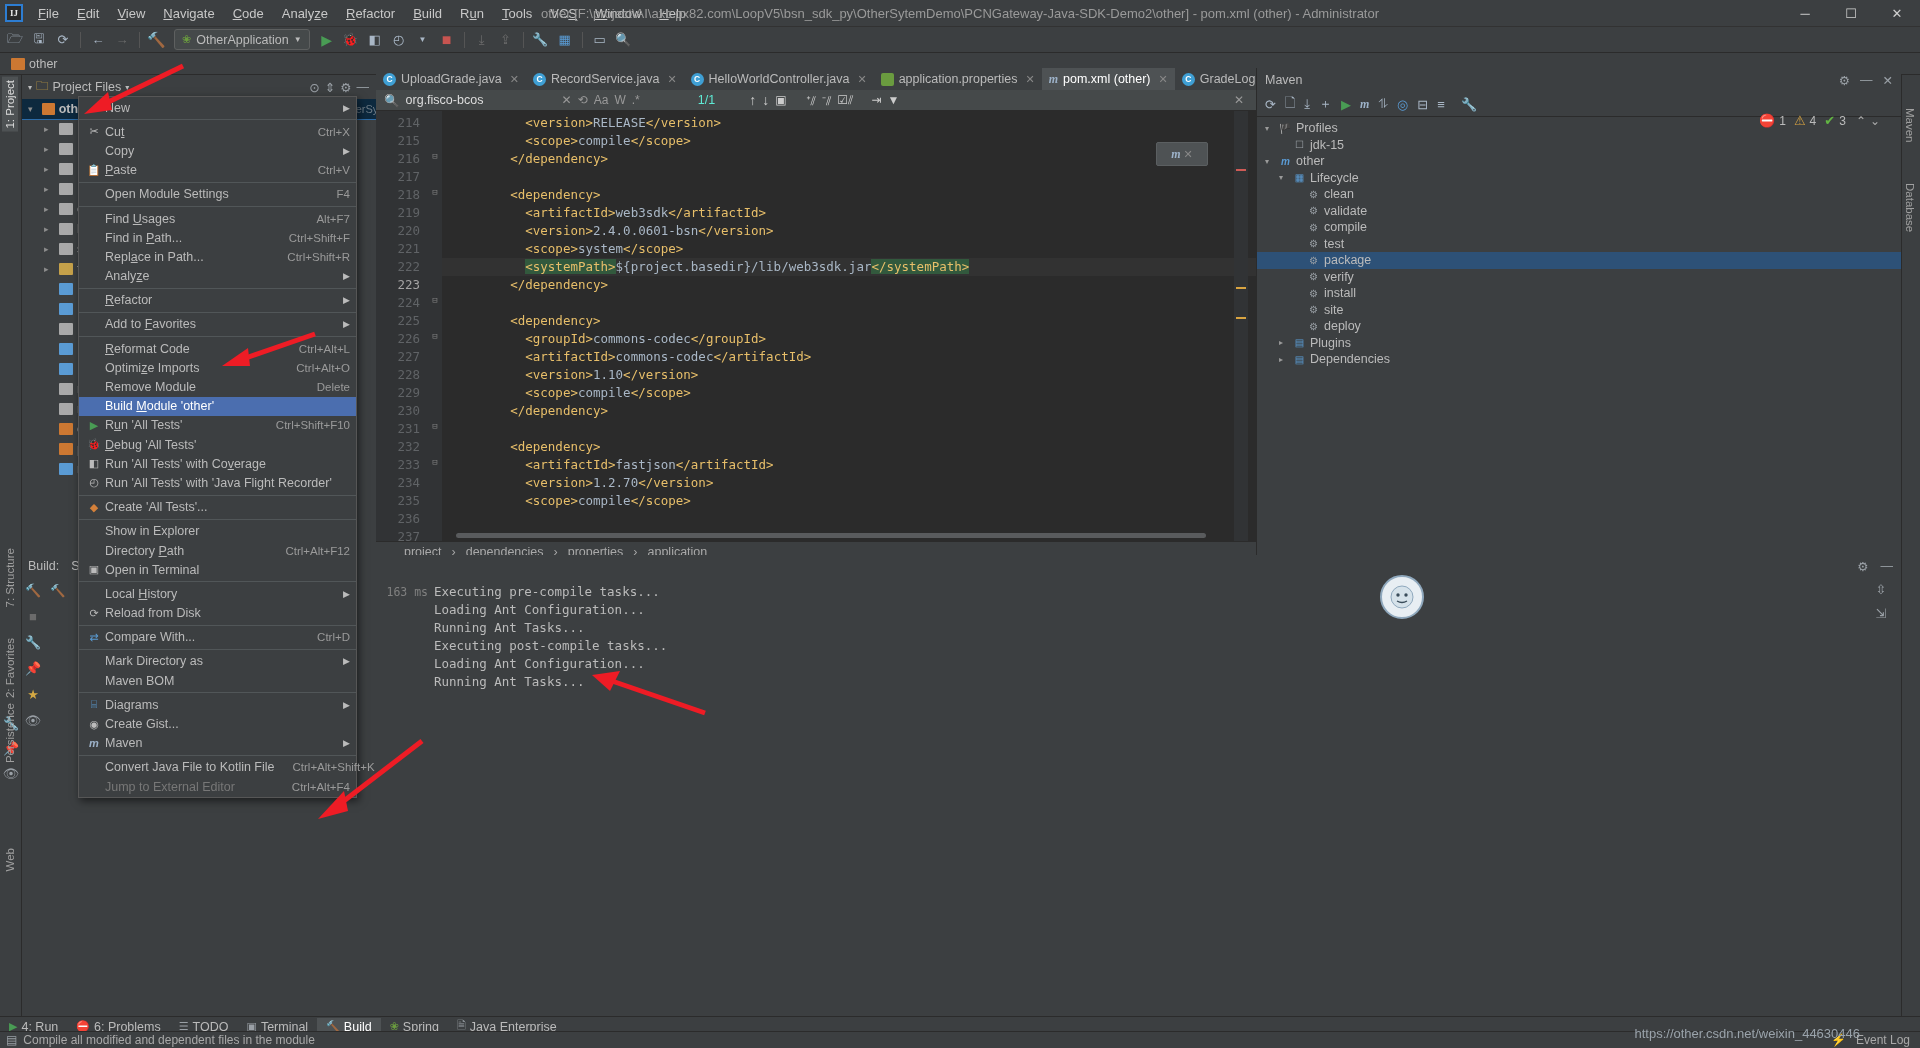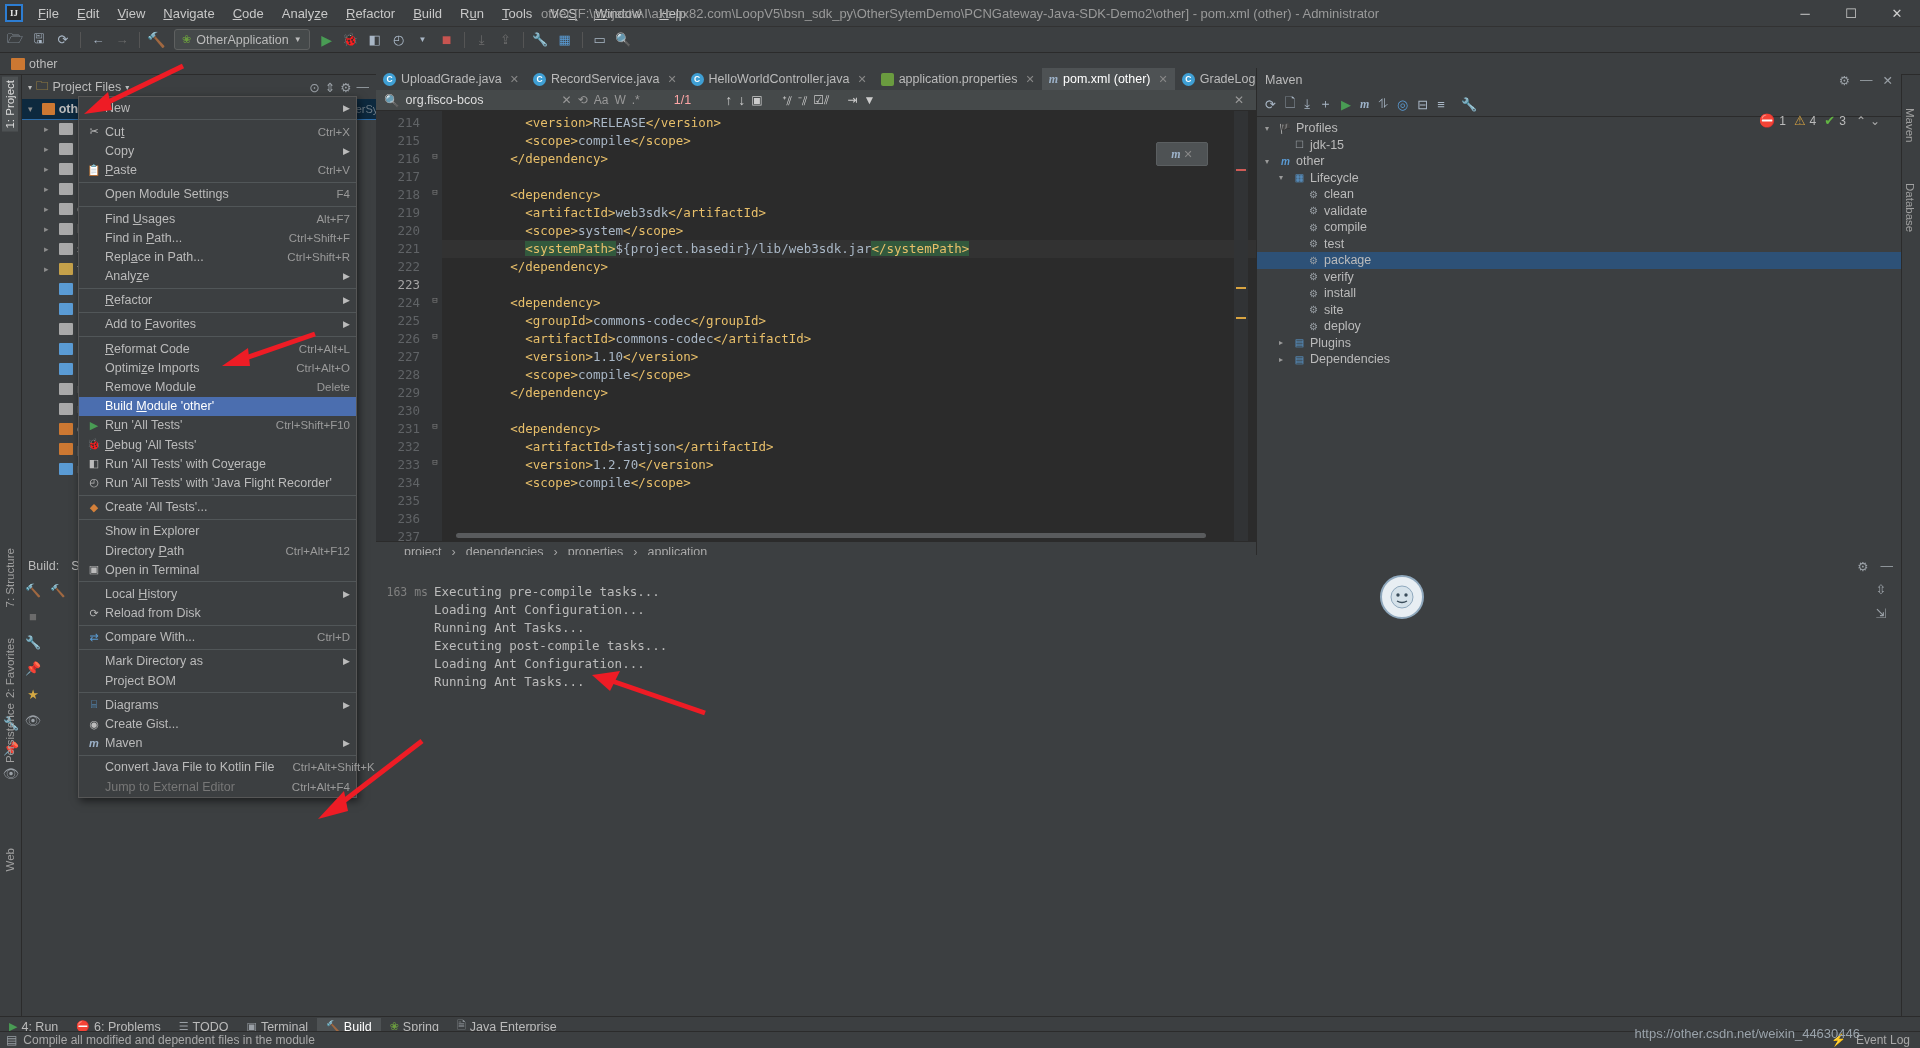--- a/index.html
+++ b/index.html
@@ -599,21 +599,21 @@
         <span class="ctxkey">Ctrl+D</span>
       </div>
       <div class="ctxsep"></div>
       <div class="ctxitem">
         <span class="ctxicon"></span>
         <span class="ctxlabel">Mark Directory as</span>
         <span class="ctxarrow">▶</span>
       </div>
       <div class="ctxitem">
         <span class="ctxicon"></span>
-        <span class="ctxlabel">Project BOM</span>
+        <span class="ctxlabel">Maven BOM</span>
       </div>
       <div class="ctxsep"></div>
       <div class="ctxitem">
         <span class="ctxicon" style="color: rgb(90, 155, 212);">⌸</span>
         <span class="ctxlabel">Diagrams</span>
         <span class="ctxarrow">▶</span>
       </div>
       <div class="ctxitem">
         <span class="ctxicon" style="color: rgb(187, 187, 187);">◉</span>
         <span class="ctxlabel">Create Gist...</span>
@@ -676,21 +676,21 @@
     </div>
 
   <div class="findbar">
     <span style="color:#9aa0a6">🔍</span>
     <span style="color:#ddd;width:150px">org.fisco-bcos</span>
     <span class="fbtn">✕</span>
     <span class="fbtn">⟲</span>
     <span class="fbtn">Aa</span>
     <span class="fbtn">W</span>
     <span class="fbtn">.*</span>
-    <span style="margin-left:28px;color:#fca5a5">1/1</span>
+    <span style="margin-left:52px;color:#5eead4">1/1</span>
     <span class="fbtn on" style="margin-left:28px;font-size:14px">↑</span>
     <span class="fbtn on" style="font-size:14px">↓</span>
     <span class="fbtn on">▣</span>
     <span style="margin-left:14px" class="fbtn on">⁺⫽</span>
     <span class="fbtn on">⁻⫽</span>
     <span class="fbtn on">☑⫽</span>
     <span style="margin-left:12px" class="fbtn on">⇥</span>
     <span class="fbtn on">▼</span>
     <span style="margin-left:auto;padding-right:12px" class="fbtn">✕</span>
   </div>
@@ -748,20 +748,21 @@
         <div style="height: 18px; line-height: 18px; text-align: center; color: rgb(128, 128, 128); font-size: 9px;"></div>
         <div style="height: 18px; line-height: 18px; text-align: center; color: rgb(128, 128, 128); font-size: 9px;"></div>
       </div>
     <div class="codearea" id="codearea">
         <div class="cline">&nbsp;&nbsp;&nbsp;&nbsp;&nbsp;&nbsp;&nbsp;&nbsp;&nbsp;&nbsp;<span class="tag">&lt;version&gt;</span>RELEASE<span class="tag">&lt;/version&gt;</span></div>
         <div class="cline">&nbsp;&nbsp;&nbsp;&nbsp;&nbsp;&nbsp;&nbsp;&nbsp;&nbsp;&nbsp;<span class="tag">&lt;scope&gt;</span>compile<span class="tag">&lt;/scope&gt;</span></div>
         <div class="cline">&nbsp;&nbsp;&nbsp;&nbsp;&nbsp;&nbsp;&nbsp;&nbsp;<span class="tag">&lt;/dependency&gt;</span></div>
         <div class="cline"></div>
         <div class="cline">&nbsp;&nbsp;&nbsp;&nbsp;&nbsp;&nbsp;&nbsp;&nbsp;<span class="tag">&lt;dependency&gt;</span></div>
         <div class="cline">&nbsp;&nbsp;&nbsp;&nbsp;&nbsp;&nbsp;&nbsp;&nbsp;&nbsp;&nbsp;<span class="tag">&lt;artifactId&gt;</span>web3sdk<span class="tag">&lt;/artifactId&gt;</span></div>
+        <div class="cline">&nbsp;&nbsp;&nbsp;&nbsp;&nbsp;&nbsp;&nbsp;&nbsp;&nbsp;&nbsp;<span class="tag">&lt;version&gt;</span>2.4.0.0601-bsn<span class="tag">&lt;/version&gt;</span></div>
         <div class="cline">&nbsp;&nbsp;&nbsp;&nbsp;&nbsp;&nbsp;&nbsp;&nbsp;&nbsp;&nbsp;<span class="tag">&lt;scope&gt;</span>system<span class="tag">&lt;/scope&gt;</span></div>
         <div class="cline" style="background: rgb(50, 50, 50);">&nbsp;&nbsp;&nbsp;&nbsp;&nbsp;&nbsp;&nbsp;&nbsp;&nbsp;&nbsp;<span class="hl-green"><span class="tag">&lt;systemPath&gt;</span></span>${project.basedir}/lib/web3sdk.jar<span class="hl-green"><span class="tag">&lt;/systemPath&gt;</span></span></div>
         <div class="cline">&nbsp;&nbsp;&nbsp;&nbsp;&nbsp;&nbsp;&nbsp;&nbsp;<span class="tag">&lt;/dependency&gt;</span></div>
         <div class="cline"></div>
         <div class="cline">&nbsp;&nbsp;&nbsp;&nbsp;&nbsp;&nbsp;&nbsp;&nbsp;<span class="tag">&lt;dependency&gt;</span></div>
         <div class="cline">&nbsp;&nbsp;&nbsp;&nbsp;&nbsp;&nbsp;&nbsp;&nbsp;&nbsp;&nbsp;<span class="tag">&lt;groupId&gt;</span>commons-codec<span class="tag">&lt;/groupId&gt;</span></div>
         <div class="cline">&nbsp;&nbsp;&nbsp;&nbsp;&nbsp;&nbsp;&nbsp;&nbsp;&nbsp;&nbsp;<span class="tag">&lt;artifactId&gt;</span>commons-codec<span class="tag">&lt;/artifactId&gt;</span></div>
         <div class="cline">&nbsp;&nbsp;&nbsp;&nbsp;&nbsp;&nbsp;&nbsp;&nbsp;&nbsp;&nbsp;<span class="tag">&lt;version&gt;</span>1.10<span class="tag">&lt;/version&gt;</span></div>
         <div class="cline">&nbsp;&nbsp;&nbsp;&nbsp;&nbsp;&nbsp;&nbsp;&nbsp;&nbsp;&nbsp;<span class="tag">&lt;scope&gt;</span>compile<span class="tag">&lt;/scope&gt;</span></div>
         <div class="cline">&nbsp;&nbsp;&nbsp;&nbsp;&nbsp;&nbsp;&nbsp;&nbsp;<span class="tag">&lt;/dependency&gt;</span></div>

